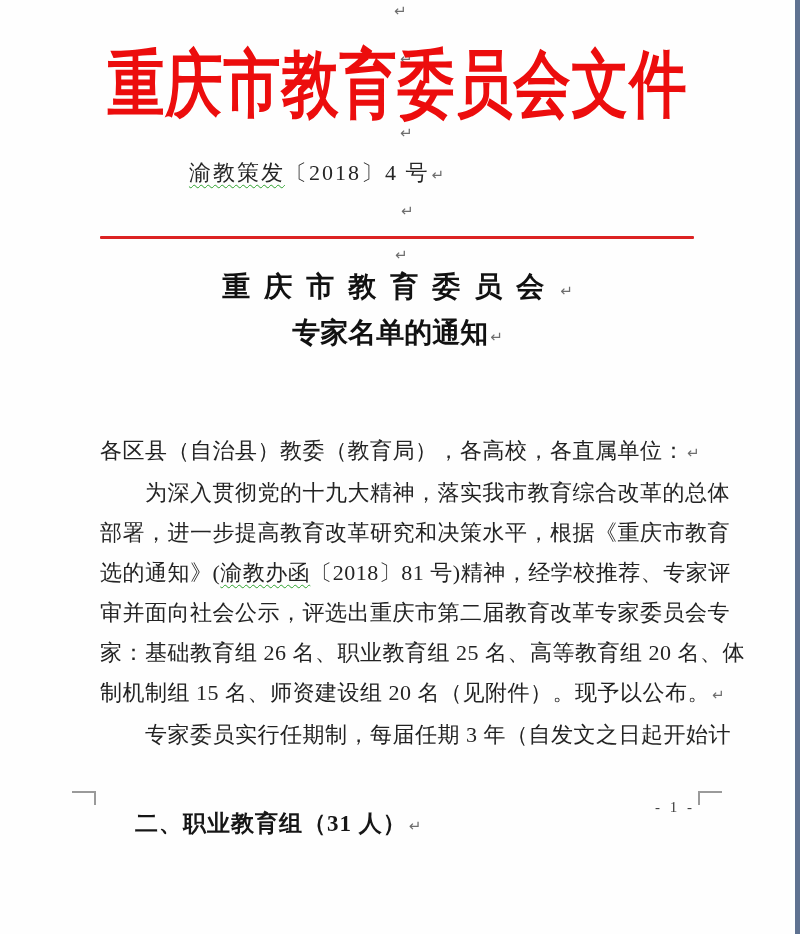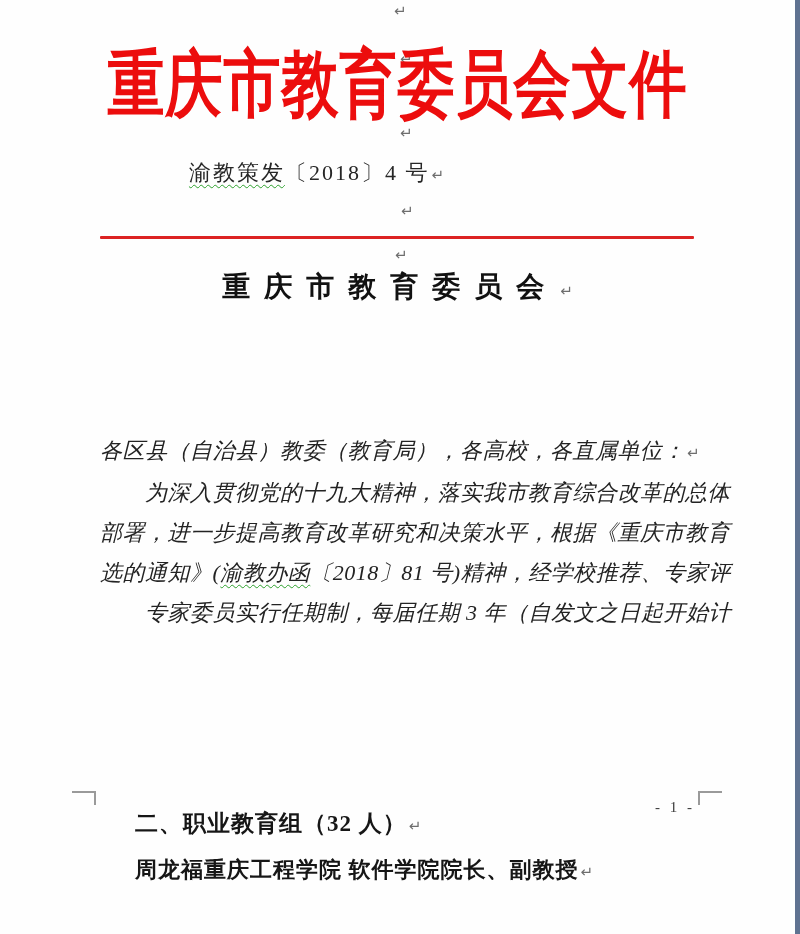--- a/index.html
+++ b/index.html
@@ -58,21 +58,21 @@
   }
   .title-block .t-line { white-space:nowrap; }
   .title-block .t-line:nth-child(1) .t-text { letter-spacing:14px; }
   .title-block .t-line:nth-child(3) .t-text { letter-spacing:4px;  }
 
   .body-block {
     position:absolute; top:431px; left:100px; width:608px;
     font-size:22px; line-height:40px; color:#232323;
     letter-spacing:0.5px;
   }
-  .body-line { white-space:nowrap;font-style:italic; }
+  .body-line { white-space:nowrap; }
   .body-line.indent { padding-left:45px; }
 
   .crop-mark { position:absolute; width:24px; height:14px; }
   .crop-left  { left:72px;  top:791px; border-top:2px solid #9a9a9a; border-right:2px solid #9a9a9a; }
   .crop-right { left:698px; top:791px; border-top:2px solid #9a9a9a; border-left:2px solid #9a9a9a; }
 
   .page-number {
     position:absolute; top:799px; left:640px; width:70px;
     font-size:15px; color:#3d3d3d; letter-spacing:3px;
     font-family:"Liberation Serif",serif; text-align:center;
@@ -100,33 +100,36 @@
   <div class="header-title">重庆市教育委员会文件</div>
 
   <div class="docnum"><span class="wavy">渝教策发</span><span>〔2018〕4 号</span><span class="ret-inline">↵</span></div>
 
   <span class="ret-float" id="m-above-rule">↵</span>
   <div class="red-rule"></div>
   <span class="ret-float" id="m-below-rule">↵</span>
 
   <div class="title-block" id="title-block">
       <div class="t-line"><span class="t-text">重庆市教育委员会</span><span class="ret-inline">↵</span></div>
+      <div class="t-line"><span class="t-text">专家名单的通知</span><span class="ret-inline">↵</span></div>
     </div>
 
   <div class="body-block" id="body-block">
       <div class="body-line"><span>各区县（自治县）教委（教育局），各高校，各直属单位：</span><span class="ret-inline">↵</span></div>
       <div class="body-line indent"><span>为深入贯彻党的十九大精神，落实我市教育综合改革的总体</span></div>
       <div class="body-line"><span>部署，进一步提高教育改革研究和决策水平，根据《重庆市教育</span></div>
       <div class="body-line"><span>选的通知》(</span><span class="wavy">渝教办函</span><span>〔2018〕81 号)精神，经学校推荐、专家评</span></div>
+      <div class="body-line"><span>审并面向社会公示，评选出重庆市第二届教育改革专家委员会专</span></div>
+      <div class="body-line"><span>家：基础教育组 26 名、职业教育组 25 名、高等教育组 20 名、体</span></div>
+      <div class="body-line"><span>制机制组 15 名、师资建设组 20 名（见附件）。现予以公布。</span><span class="ret-inline">↵</span></div>
       <div class="body-line indent"><span>专家委员实行任期制，每届任期 3 年（自发文之日起开始计</span></div>
     </div>
 
   <div class="crop-mark crop-left"></div>
   <div class="crop-mark crop-right"></div>
 
   <div class="page-number">- 1 -</div>
 
-  <div class="section-heading"><span>二、职业教育组（32 人）</span><span class="ret-inline">↵</span></div>
+  <div class="section-heading"><span>二、职业教育组（31 人）</span><span class="ret-inline">↵</span></div>
 
-  <div class="expert-line"><span>周龙福重庆工程学院 软件学院院长、副教授</span><span class="ret-inline">↵</span></div>
 
   <div class="edge-strip"></div>
 </div>
 
 </body></html>

